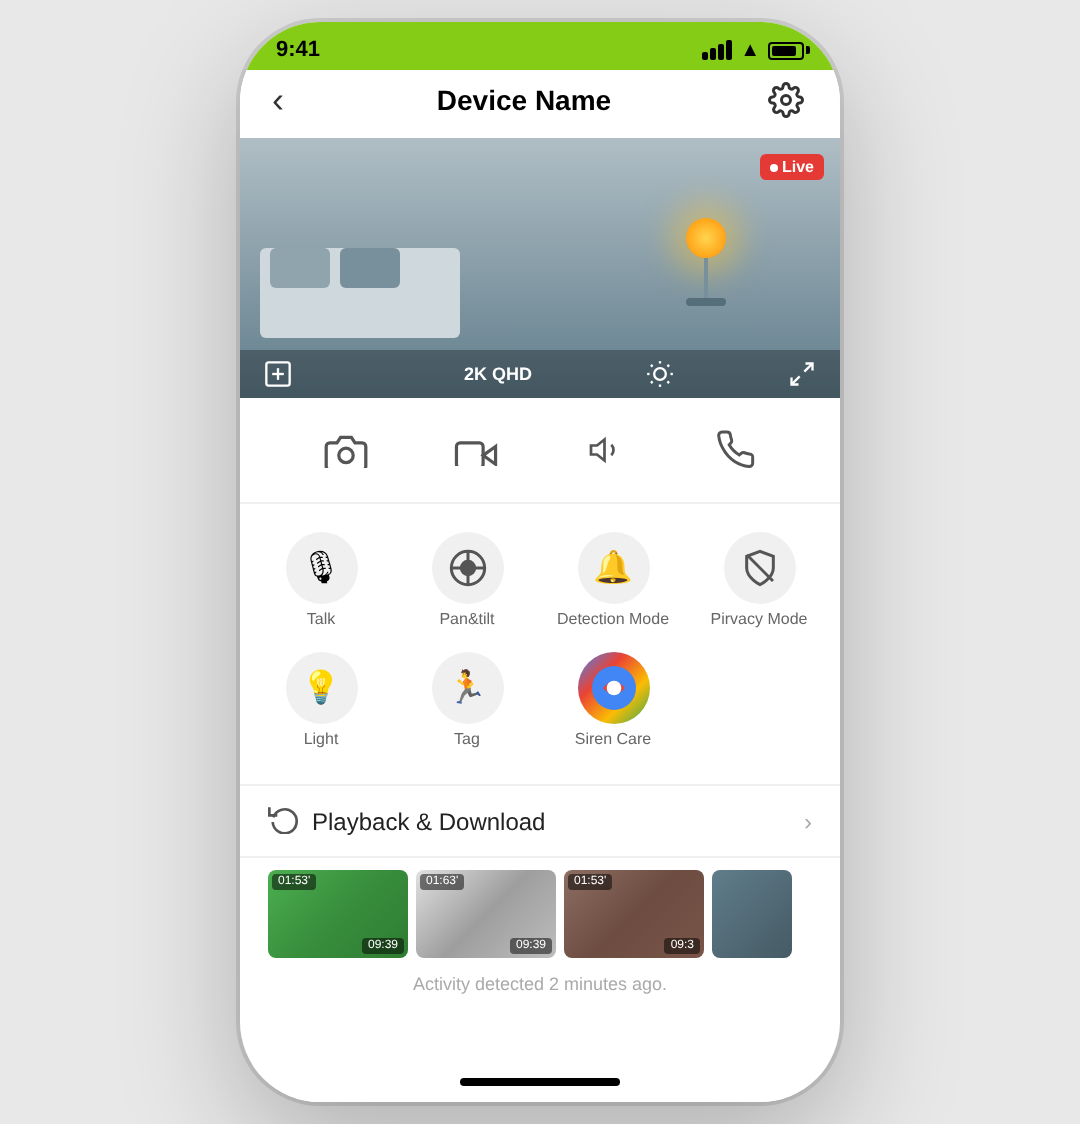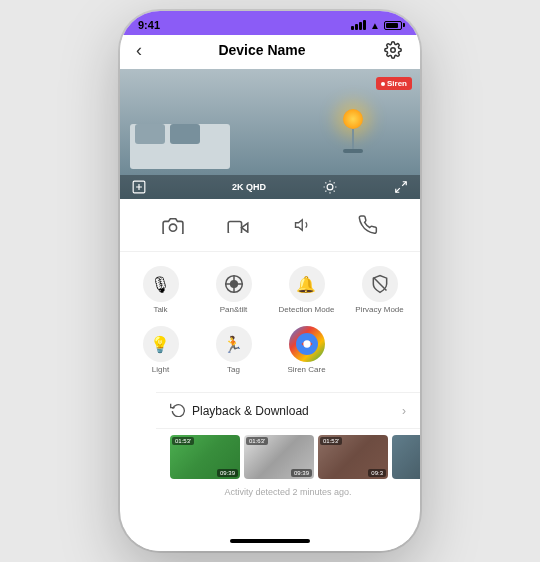--- a/index.html
+++ b/index.html
@@ -20,21 +20,21 @@
       overflow: hidden;
       position: relative;
       display: flex;
       flex-direction: column;
     }
     .status-bar {
       display: flex;
       justify-content: space-between;
       align-items: center;
       padding: 8px 18px 4px;
-      background: #8b5cf6;
+      background: #84cc16;
       flex-shrink: 0;
     }
     .status-time {
       font-size: 11px;
       font-weight: 600;
       color: #000;
     }
     .status-icons {
       display: flex;
       align-items: center;
@@ -283,21 +283,20 @@
       align-items: center;
       justify-content: center;
       font-size: 14px;
       color: white;
       font-weight: bold;
     }
     .playback-section {
       background: #fff;
       margin-top: 4px;
       flex-shrink: 0;
-      padding-left: 36px;
     }
     .playback-header {
       display: flex;
       align-items: center;
       justify-content: space-between;
       padding: 8px 14px;
       border-top: 1px solid #f0f0f0;
       border-bottom: 1px solid #f0f0f0;
     }
     .playback-title-group {
@@ -423,21 +422,21 @@
       <div class="pillow"></div>
       <div class="pillow pillow2"></div>
       <div class="lamp">
         <div class="lamp-shade"></div>
         <div class="lamp-stand"></div>
         <div class="lamp-base"></div>
       </div>
     </div>
     <div class="live-badge">
       <div class="live-dot"></div>
-      <span>Siren</span>
+      <span>Live</span>
     </div>
     <div class="camera-controls">
       <div class="cam-ctrl-btn">
         <svg width="14" height="14" viewBox="0 0 24 24" fill="white">
           <rect x="2" y="2" width="20" height="20" rx="2" fill="none" stroke="white" stroke-width="2"></rect>
           <line x1="12" y1="7" x2="12" y2="17" stroke="white" stroke-width="2"></line>
           <line x1="7" y1="12" x2="17" y2="12" stroke="white" stroke-width="2"></line>
         </svg>
       </div>
       <span class="quality-text">2K QHD</span>

